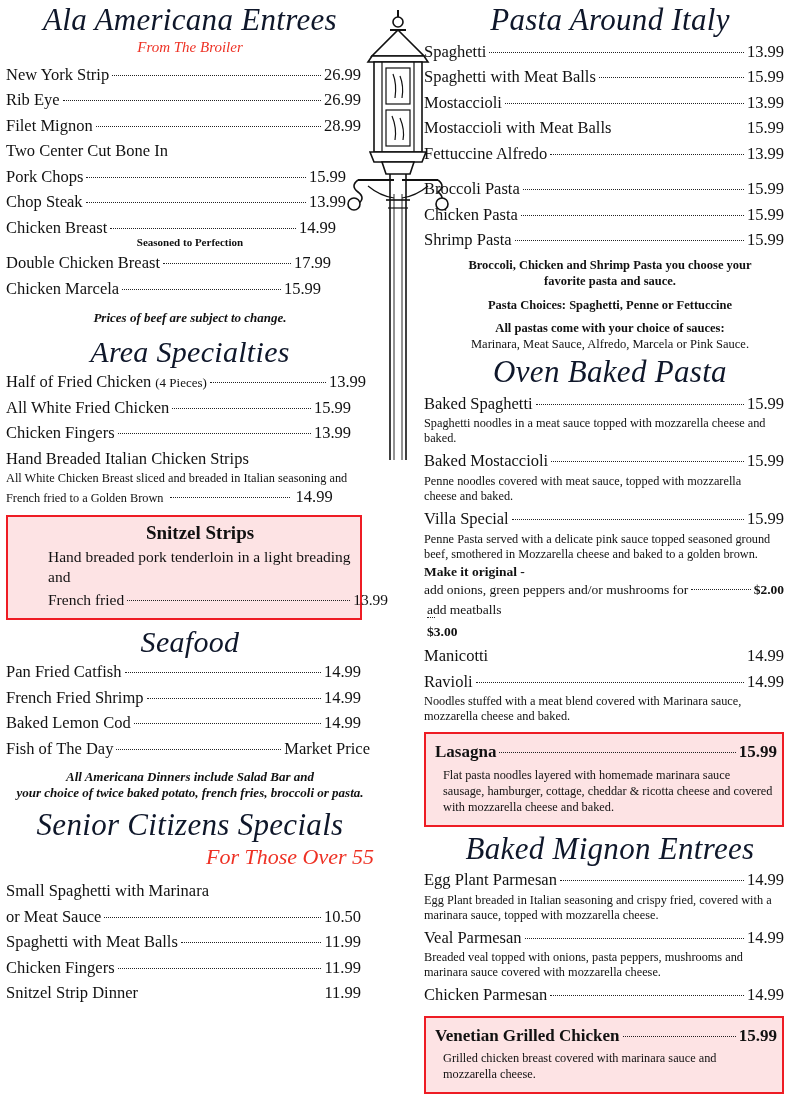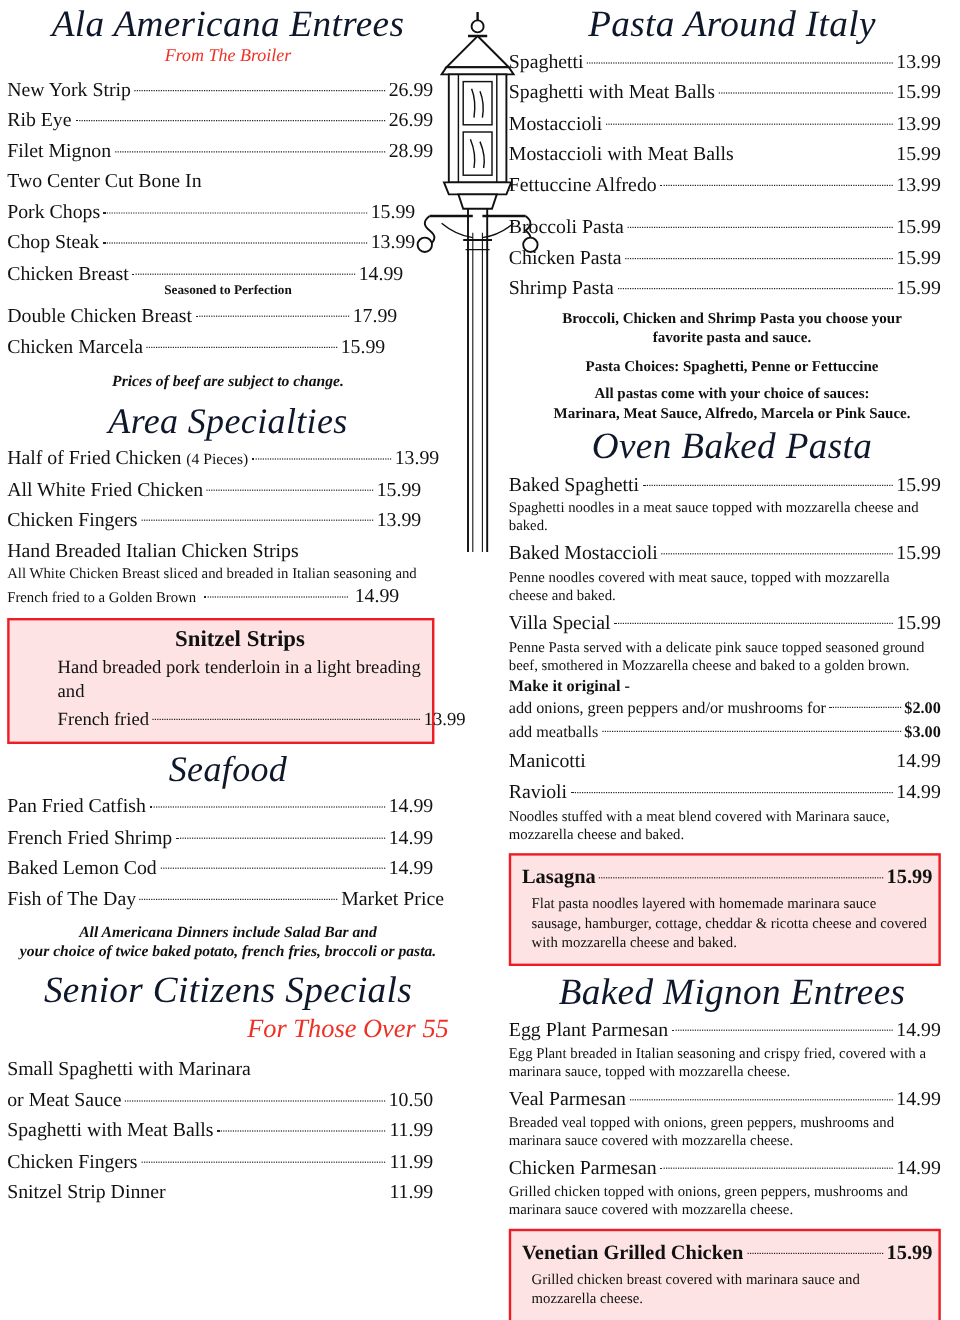--- a/index.html
+++ b/index.html
@@ -125,21 +125,21 @@
     font-size: 13px;
     margin: 8px 0 2px 0;
   }
   .seasoned {
     text-align: center;
     font-size: 11px;
     font-weight: bold;
     margin: -4px 0 2px 0;
   }
   .pasta-note { font-size: 12.5px; text-align: center; font-weight: bold; line-height:1.3; }
-  .pasta-note.reg { font-weight: bold; }
+  .pasta-note.reg { font-weight: normal; }
   .make-orig { font-weight: bold; font-size: 13.5px; margin-top: 2px; }
 </style>
 </head>
 <body>
 
 <div class="page">
 
   <div class="lamp">
     <svg width="120" height="460" viewBox="0 0 120 460" xmlns="http://www.w3.org/2000/svg">
       <g fill="none" stroke="#111" stroke-width="1.6">
@@ -410,21 +410,21 @@
         <span class="price">15.99</span>
       </div>
       <div class="desc" style="width:355px;">Penne Pasta served with a delicate pink sauce topped seasoned ground beef, smothered in Mozzarella cheese and baked to a golden brown.</div>
 
       <div class="make-orig">Make it original -</div>
       <div class="row" style="width:360px; font-size:13.5px;">
         <span class="name">add onions, green peppers and/or mushrooms for</span>
         <span class="dots"></span>
         <span class="price bold">$2.00</span>
       </div>
-      <div class="row" style="width:360px; font-size:13.5px;">
+      <div class="row" style="width:360px; font-size:13.5px;flex-direction:column;">
         <span class="name">add meatballs</span>
         <span class="dots"></span>
         <span class="price bold">$3.00</span>
       </div>
 
       <div class="row nodots" style="width:360px;">
         <span class="name">Manicotti</span>
         <span class="dots" style="border-bottom:none;"></span>
         <span class="price">14.99</span>
       </div>
@@ -454,28 +454,27 @@
         <span class="dots"></span>
         <span class="price">14.99</span>
       </div>
       <div class="desc" style="width:350px;">Egg Plant breaded in Italian seasoning and crispy fried, covered with a marinara sauce, topped with mozzarella cheese.</div>
 
       <div class="row" style="width:360px;">
         <span class="name">Veal Parmesan</span>
         <span class="dots"></span>
         <span class="price">14.99</span>
       </div>
-      <div class="desc" style="width:350px;">Breaded veal topped with onions, green peppers, mushrooms and marinara sauce covered with mozzarella cheese.</div>
+      <div class="desc" style="width:350px;">Breaded veal topped with onions, pasta peppers, mushrooms and marinara sauce covered with mozzarella cheese.</div>
 
       <div class="row" style="width:360px;">
         <span class="name">Chicken Parmesan</span>
         <span class="dots"></span>
         <span class="price">14.99</span>
       </div>
-      <div class="desc" style="width:350px;">Grilled chicken topped with onions, green peppers, mushrooms and marinara sauce covered with mozzarella cheese.</div>
 
       <div class="boxed" style="width:360px; padding:5px 9px 7px 9px;">
         <div class="row" style="width:342px;">
           <span class="boxed-inline-title">Venetian Grilled Chicken</span>
           <span class="dots"></span>
           <span class="boxed-inline-title">15.99</span>
         </div>
         <div class="desc" style="width:330px; margin-left:8px; margin-top:2px; line-height:1.3;">Grilled chicken breast covered with marinara sauce and mozzarella cheese.</div>
       </div>
 

